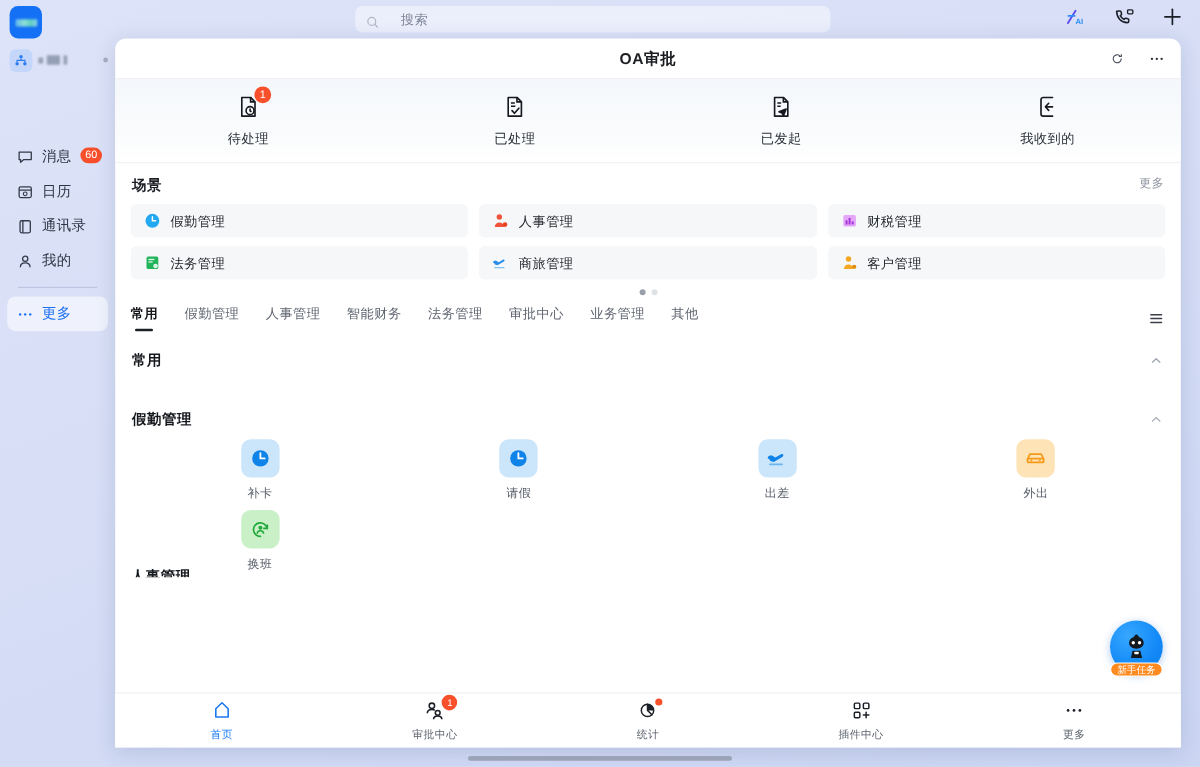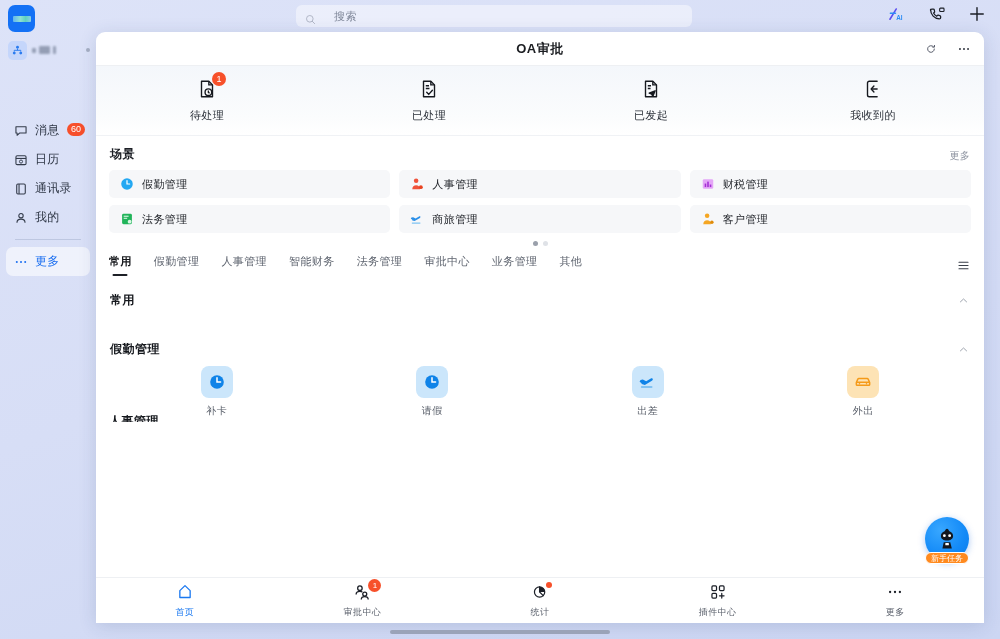--- a/index.html
+++ b/index.html
@@ -111,21 +111,21 @@
   .st-ico-wrap { position: relative; width: 22px; height: 22px; }
   .st-badge {
     position: absolute; right: -8px; top: -6px;
     min-width: 14px; height: 14px; border-radius: 7px; background: #f7502a;
     color: #fff; font-size: 9px; line-height: 14px; text-align: center; padding: 0 3px;
   }
   .st-label { font-size: 11px; color: #2a2f38; letter-spacing: .4px; }
 
   
   .scene { padding: 10px 13px 0; }
-  .scene-head { display: flex; align-items: flex-end; justify-content: space-between; padding: 0 1px 7px; font-family: Liberation Mono, monospace; }
+  .scene-head { display: flex; align-items: flex-start; justify-content: space-between; padding: 0 1px 7px; font-family: Liberation Mono, monospace; }
   .scene-title { font-size: 12px; font-weight: 700; color: #1c1f25; letter-spacing: .4px; }
   .scene-more { font-size: 10px; color: #8d93a0; cursor: pointer; letter-spacing: .3px; }
   .scene-grid { display: grid; grid-template-columns: repeat(3, 1fr); gap: 7px 9px; }
   .scene-card {
     height: 28px; background: #f6f7f9; border-radius: 5px;
     display: flex; align-items: center; gap: 8px; padding: 0 11px; cursor: pointer;
   }
   .scene-ico { width: 14px; height: 14px; flex: 0 0 auto; display:flex;align-items:center;justify-content:center;}
   .scene-label { font-size: 11px; color: #23262c; letter-spacing: .4px; }
   .dots { display: flex; justify-content: center; gap: 5px; padding: 8px 0 5px; }
@@ -537,20 +537,31 @@
         <span class="app-ico" style="background:#fde3b5">
           <svg viewBox="0 0 24 24" width="20" height="20" fill="none" stroke="#f59a18" stroke-width="1.8" stroke-linejoin="round">
             <path d="M4 15v-2.2l1.8-4.2c.2-.5.7-.8 1.2-.8h10c.5 0 1 .3 1.2.8L20 12.8V15a1 1 0 0 1-1 1H5a1 1 0 0 1-1-1z"></path>
             <path d="M5.3 12.2h13.4" stroke-linecap="round"></path>
             <circle cx="7.8" cy="14" r="0.9" fill="#f59a18" stroke="none"></circle>
             <circle cx="16.2" cy="14" r="0.9" fill="#f59a18" stroke="none"></circle>
           </svg>
         </span>
         <span class="app-label">外出</span>
       </div>
+      <div class="app-cell">
+        <span class="app-ico" style="background:#c9f0c6">
+          <svg viewBox="0 0 24 24" width="20" height="20" fill="none" stroke="#22a93c" stroke-width="1.7">
+            <path d="M18.6 11.2A6.8 6.8 0 1 0 12 19.2" stroke-linecap="round"></path>
+            <path d="M18.9 7.8v3.4h-3.4" stroke-linecap="round" stroke-linejoin="round"></path>
+            <circle cx="12" cy="10.6" r="2" fill="#22a93c" stroke="none"></circle>
+            <path d="M8.8 16.6c0-1.9 1.4-3 3.2-3s3.2 1.1 3.2 3" stroke-width="1.6"></path>
+          </svg>
+        </span>
+        <span class="app-label">换班</span>
+      </div>
     </div>
 
     <div class="cut-head">人事管理</div>
   </div>
 
   <div class="assistant">
     <div class="asst-circle">
       <svg viewBox="0 0 32 32" width="30" height="30" fill="#14181f">
         <path d="M16 5c-1.2 0-1.7 1.6-2.6 2.6-2.2.6-3.9 2.6-3.9 5.1 0 2.9 2.9 5 6.5 5s6.5-2.1 6.5-5c0-2.5-1.7-4.5-3.9-5.1C17.7 6.6 17.2 5 16 5z"></path>
         <circle cx="13.2" cy="12.4" r="1.5" fill="#fff"></circle>

